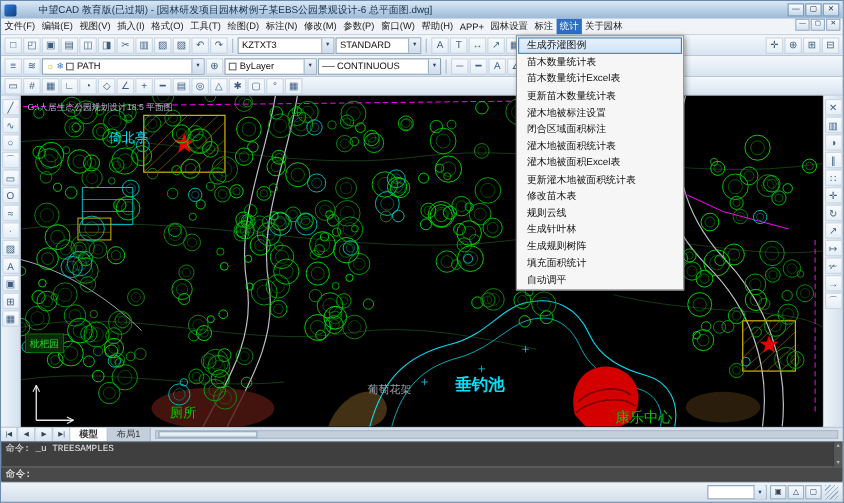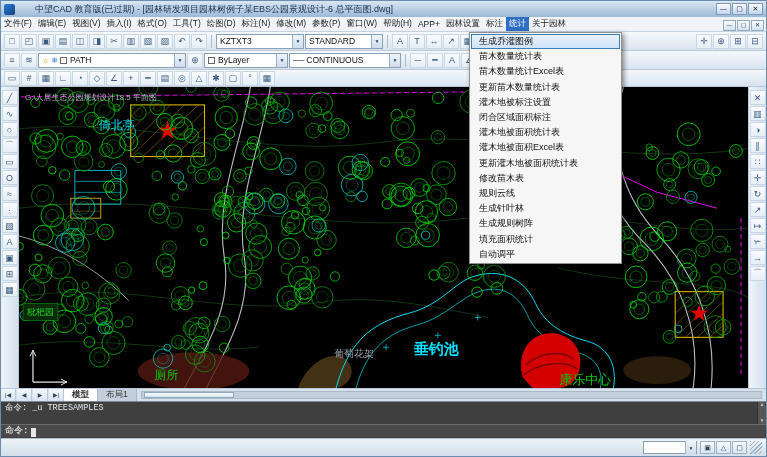--- a/index.html
+++ b/index.html
@@ -10,21 +10,21 @@
   
   .titlebar{flex:0 0 16px;background:linear-gradient(180deg,#d9e7f4,#9cb9d6);display:flex;
             align-items:center;padding:0 3px;gap:20px;}
   .app-logo{width:11px;height:11px;background:linear-gradient(135deg,#2d7de0,#123f7a);border-radius:2px;flex:0 0 auto;}
   .title-text{font-size:9px;color:#16324e;white-space:nowrap;overflow:hidden;flex:1;}
   .win-controls{display:flex;gap:1px;flex:0 0 auto;}
   .wbtn{width:15px;height:12px;font-size:7px;line-height:10px;text-align:center;
         background:linear-gradient(#fdfeff,#c2d6ea);border:1px solid #7e9cba;color:#234;}
 
   
-  .menubar{flex:0 0 15px;background:#f0f3f7;border-bottom:1px solid #c5d2e0;display:flex;align-items:flex-end;}
+  .menubar{flex:0 0 15px;background:#f0f3f7;border-bottom:1px solid #c5d2e0;display:flex;align-items:flex-start;}
   .menu-items{display:flex;align-items:center;height:100%;}
   .menu-item{padding:1px 3px;font-size:8.5px;color:#1b1b1b;white-space:nowrap;}
   .menu-item.active{background:#2f6fc4;color:#fff;}
   .mdi-controls{margin-left:auto;display:flex;gap:1px;padding-right:2px;}
   .mbtn{width:13px;height:11px;font-size:6px;line-height:9px;text-align:center;
         background:linear-gradient(#fafcfe,#d4e2ef);border:1px solid #93aac1;color:#234;}
 
   
   .toolbar{background:linear-gradient(#f4f8fc,#d9e4f0);border-bottom:1px solid #b8c8d8;
            display:flex;align-items:center;gap:1px;padding:0 3px;}
@@ -60,21 +60,21 @@
   .tab.active{background:#fff;font-weight:bold;}
   .hscroll{flex:1;margin:2px 4px;background:#c3cfdb;border:1px solid #a9b8c7;position:relative;}
   .hthumb{position:absolute;left:2px;top:0;bottom:0;width:90px;
           background:linear-gradient(#f6fafd,#d4e2ef);border:1px solid #93a8bd;}
 
   
   .cmdarea{flex:0 0 37px;background:#3f3f3f;display:flex;flex-direction:column;position:relative;
            border-top:1px solid #7a8a9a;font-family:"Liberation Mono",monospace;}
   .cmd-history{height:22px;padding:1px 4px;color:#e8e8e8;font-size:8.5px;line-height:10.5px;overflow:hidden;}
   .cmd-input{height:13px;border-top:1px solid #6a6a6a;background:#494949;color:#fff;font-size:9px;
-             display:flex;align-items:flex-end;padding:0 4px;gap:3px;}
+             display:flex;align-items:flex-start;padding:0 4px;gap:3px;flex-direction:column;}
   .caret{width:5px;height:9px;background:#e8e8e8;}
   .cmd-scroll{position:absolute;right:0;top:0;width:9px;height:22px;background:#565656;
               border-left:1px solid #333;display:flex;flex-direction:column;
               justify-content:space-between;align-items:center;color:#bbb;font-size:5px;line-height:6px;}
 
   
   .statusbar{flex:0 0 18px;background:linear-gradient(#eef3f8,#d3dfeb);border-top:1px solid #b0c0d0;
              display:flex;align-items:center;padding:0 4px;gap:3px;font-size:8px;color:#333;}
   .sb-combo{margin-left:auto;width:54px;height:13px;background:#fff;border:1px solid #8aa0b5;
             display:flex;align-items:center;}

